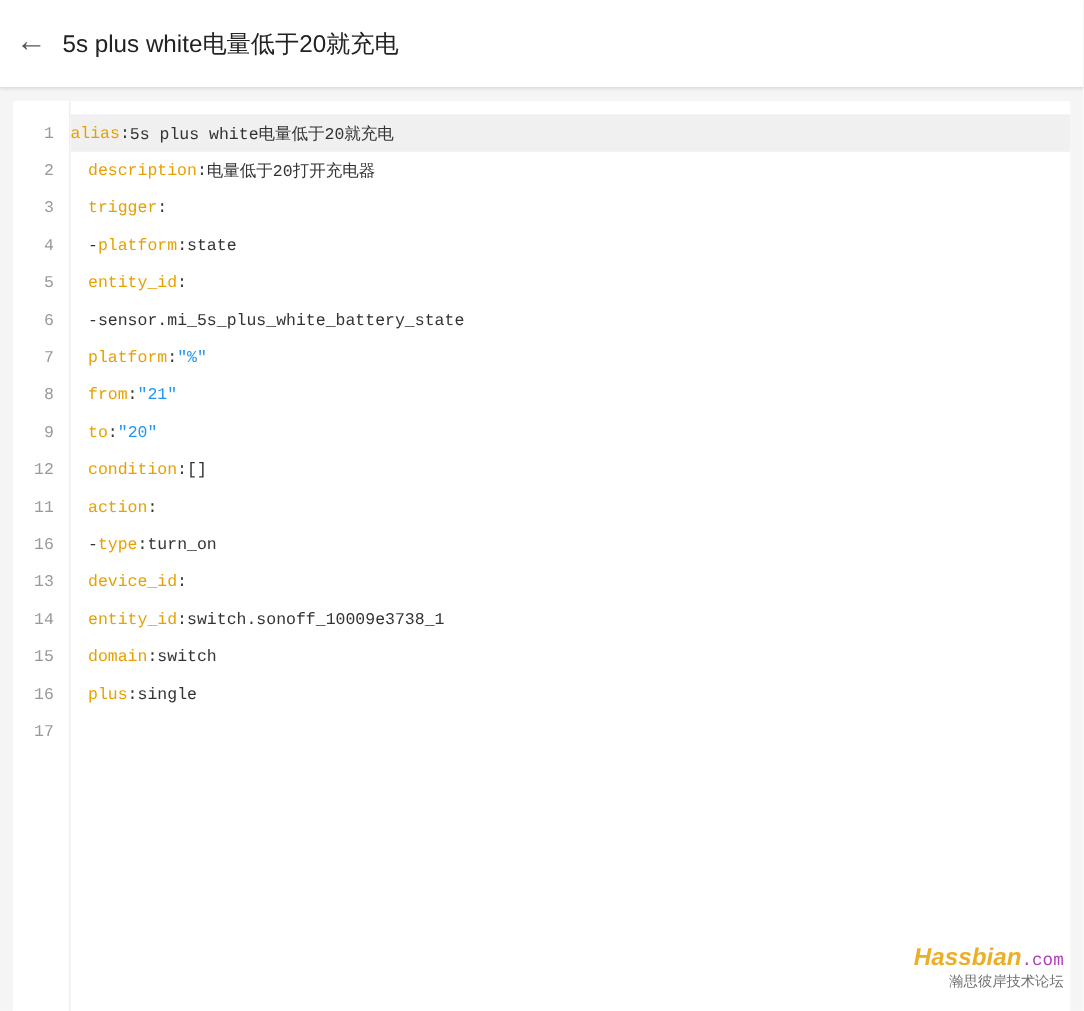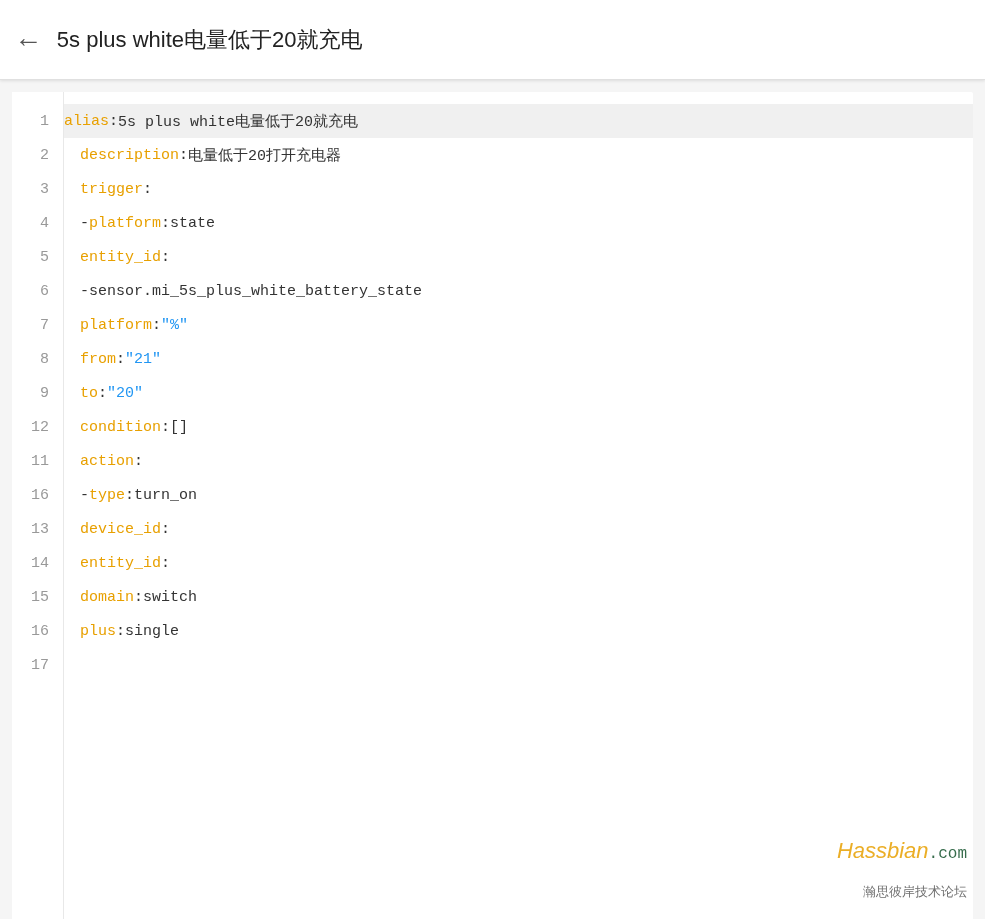--- a/index.html
+++ b/index.html
@@ -122,33 +122,32 @@
       right: 18px;
       text-align: right;
       opacity: 0.85;
     }
 
     .watermark-title {
       font-family: Arial, sans-serif;
       font-size: 22px;
       color: #e8a000;
       font-style: italic;
-      font-weight: normal;
+      font-weight: bold;
     }
 
     .watermark-com {
-      color: #14532d;
+      color: #a21caf;
       font-size: 16px;
     }
 
     .watermark-subtitle {
       font-family: Arial, sans-serif;
       font-size: 13px;
       color: #555;
-      margin-top: 19px;
     }
   </style>
 </head>
 <body>
 
 <div class="header">
   <span class="back-button">←</span>
   <span class="header-title">5s plus white电量低于20就充电</span>
 </div>
 
@@ -239,20 +238,21 @@
       </div>
       <div class="code-line">
         <span class="val">      </span>
         <span class="key">device_id</span>
         <span class="colon">: </span>
       </div>
       <div class="code-line">
         <span class="val">      </span>
         <span class="key">entity_id</span>
         <span class="colon">: </span>
+        <span class="val">switch.sonoff_10009e3738_1</span>
       </div>
       <div class="code-line">
         <span class="val">      </span>
         <span class="key">domain</span>
         <span class="colon">: </span>
         <span class="val">switch</span>
       </div>
       <div class="code-line">
         <span class="key">plus</span>
         <span class="colon">: </span>

